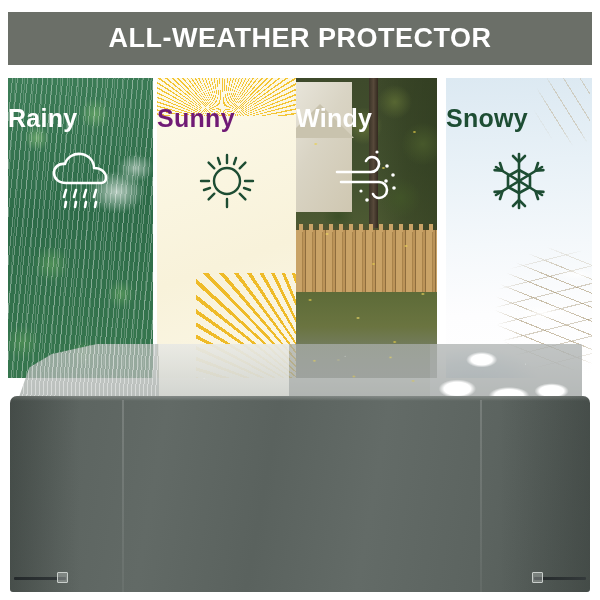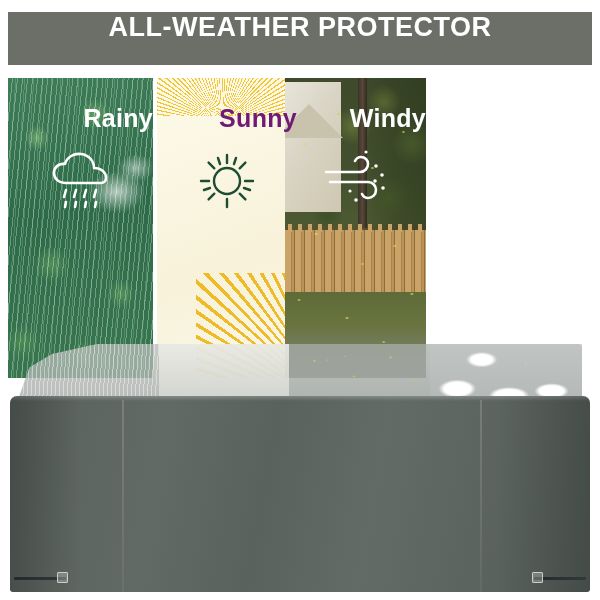--- a/index.html
+++ b/index.html
@@ -18,20 +18,21 @@
 
   
   .banner {
     position: absolute;
     left: 8px;
     top: 12px;
     width: 584px;
     height: 53px;
     background: #6b6f68;
     display: flex;
+    align-items: center;
     justify-content: center;
   }
   .banner-title {
     color: #ffffff;
     font-size: 27px;
     font-weight: bold;
     letter-spacing: 0.5px;
     font-family: "Liberation Sans", sans-serif;
     white-space: nowrap;
   }
@@ -48,21 +49,21 @@
   .panel {
     position: absolute;
     top: 0;
     height: 300px;
     overflow: hidden;
   }
   .panel-label {
     position: absolute;
     top: 26px;
     width: 100%;
-    text-align: right;
+    text-align: left;
     font-size: 25px;
     font-weight: bold;
     letter-spacing: 0.3px;
     z-index: 5;
   }
   .panel-icon {
     position: absolute;
     top: 72px;
     width: 100%;
     display: flex;
@@ -109,21 +110,21 @@
   }
   .frond-br {
     bottom: -30px; right: -34px; width: 135px; height: 135px;
     background:
       repeating-conic-gradient(from 128deg at 108% 104%,
         #eeb81f 0deg 1.2deg, rgba(255,255,255,0) 1.2deg 3.6deg);
     opacity: .95;
   }
 
   
-  #panel-windy { left: 285px; width: 141px; }
+  #panel-windy { left: 296px; width: 141px; }
   .windy-bg {
     position: absolute; inset: 0;
     background:
       linear-gradient(180deg, #3e4a2b 0%, #42502e 30%, #4c5932 48%, #57502f 52%, #6b5a38 54%, #7d6944 100%);
   }
   .windy-house {
     position: absolute; left: -6px; top: 4px; width: 62px; height: 130px;
     background: linear-gradient(120deg,#e9e6dc 0%, #d9d4c4 45%, #cfc7b1 100%);
   }
   .windy-house:before {
@@ -385,20 +386,38 @@
           <circle cx="62" cy="25" r="1.8" fill="#ffffff" stroke="none"></circle>
           <circle cx="55" cy="31" r="1.8" fill="#ffffff" stroke="none"></circle>
           <circle cx="63" cy="38" r="1.8" fill="#ffffff" stroke="none"></circle>
           <circle cx="46" cy="2" r="1.6" fill="#ffffff" stroke="none"></circle>
           <circle cx="36" cy="50" r="1.8" fill="#ffffff" stroke="none"></circle>
           <circle cx="30" cy="41" r="1.6" fill="#ffffff" stroke="none"></circle>
         </svg>
       </div>
     </div>
 
+    <div class="panel" id="panel-snowy">
+      <div class="snowy-bg"></div>
+      <div class="snow-drift"></div>
+      <div class="snow-branch"></div>
+      <div class="snow-twigs-top"></div>
+      <div class="panel-label" style="color:#1d4d33">Snowy</div>
+      <div class="panel-icon">
+        <svg class="icon-svg" width="62" height="62" viewBox="0 0 62 62" fill="none" stroke="#1d4d33" stroke-width="2.6" stroke-linecap="round" stroke-linejoin="round">
+          <path d="M31 4 V58"></path>
+          <path d="M8 17 L54 45"></path>
+          <path d="M54 17 L8 45"></path>
+          <path d="M31 12 L25 6 M31 12 L37 6 M31 50 L25 56 M31 50 L37 56"></path>
+          <path d="M14.5 20.7 L6.6 20.1 M14.5 20.7 L12 13 M47.5 41.3 L55.4 41.9 M47.5 41.3 L50 49"></path>
+          <path d="M47.5 20.7 L55.4 20.1 M47.5 20.7 L50 13 M14.5 41.3 L6.6 41.9 M14.5 41.3 L12 49"></path>
+          <path d="M31 20 L20 26 L20 37 L31 43 L42 37 L42 26 Z"></path>
+        </svg>
+      </div>
+    </div>
 
   </div>
 
   <div class="cover">
     <div class="cover-top">
       <div class="cover-top-weather">
         <div class="ctw-rain"></div>
         <div class="ctw-sun"></div>
         <div class="ctw-wind"></div>
         <div class="ctw-snow"></div>

